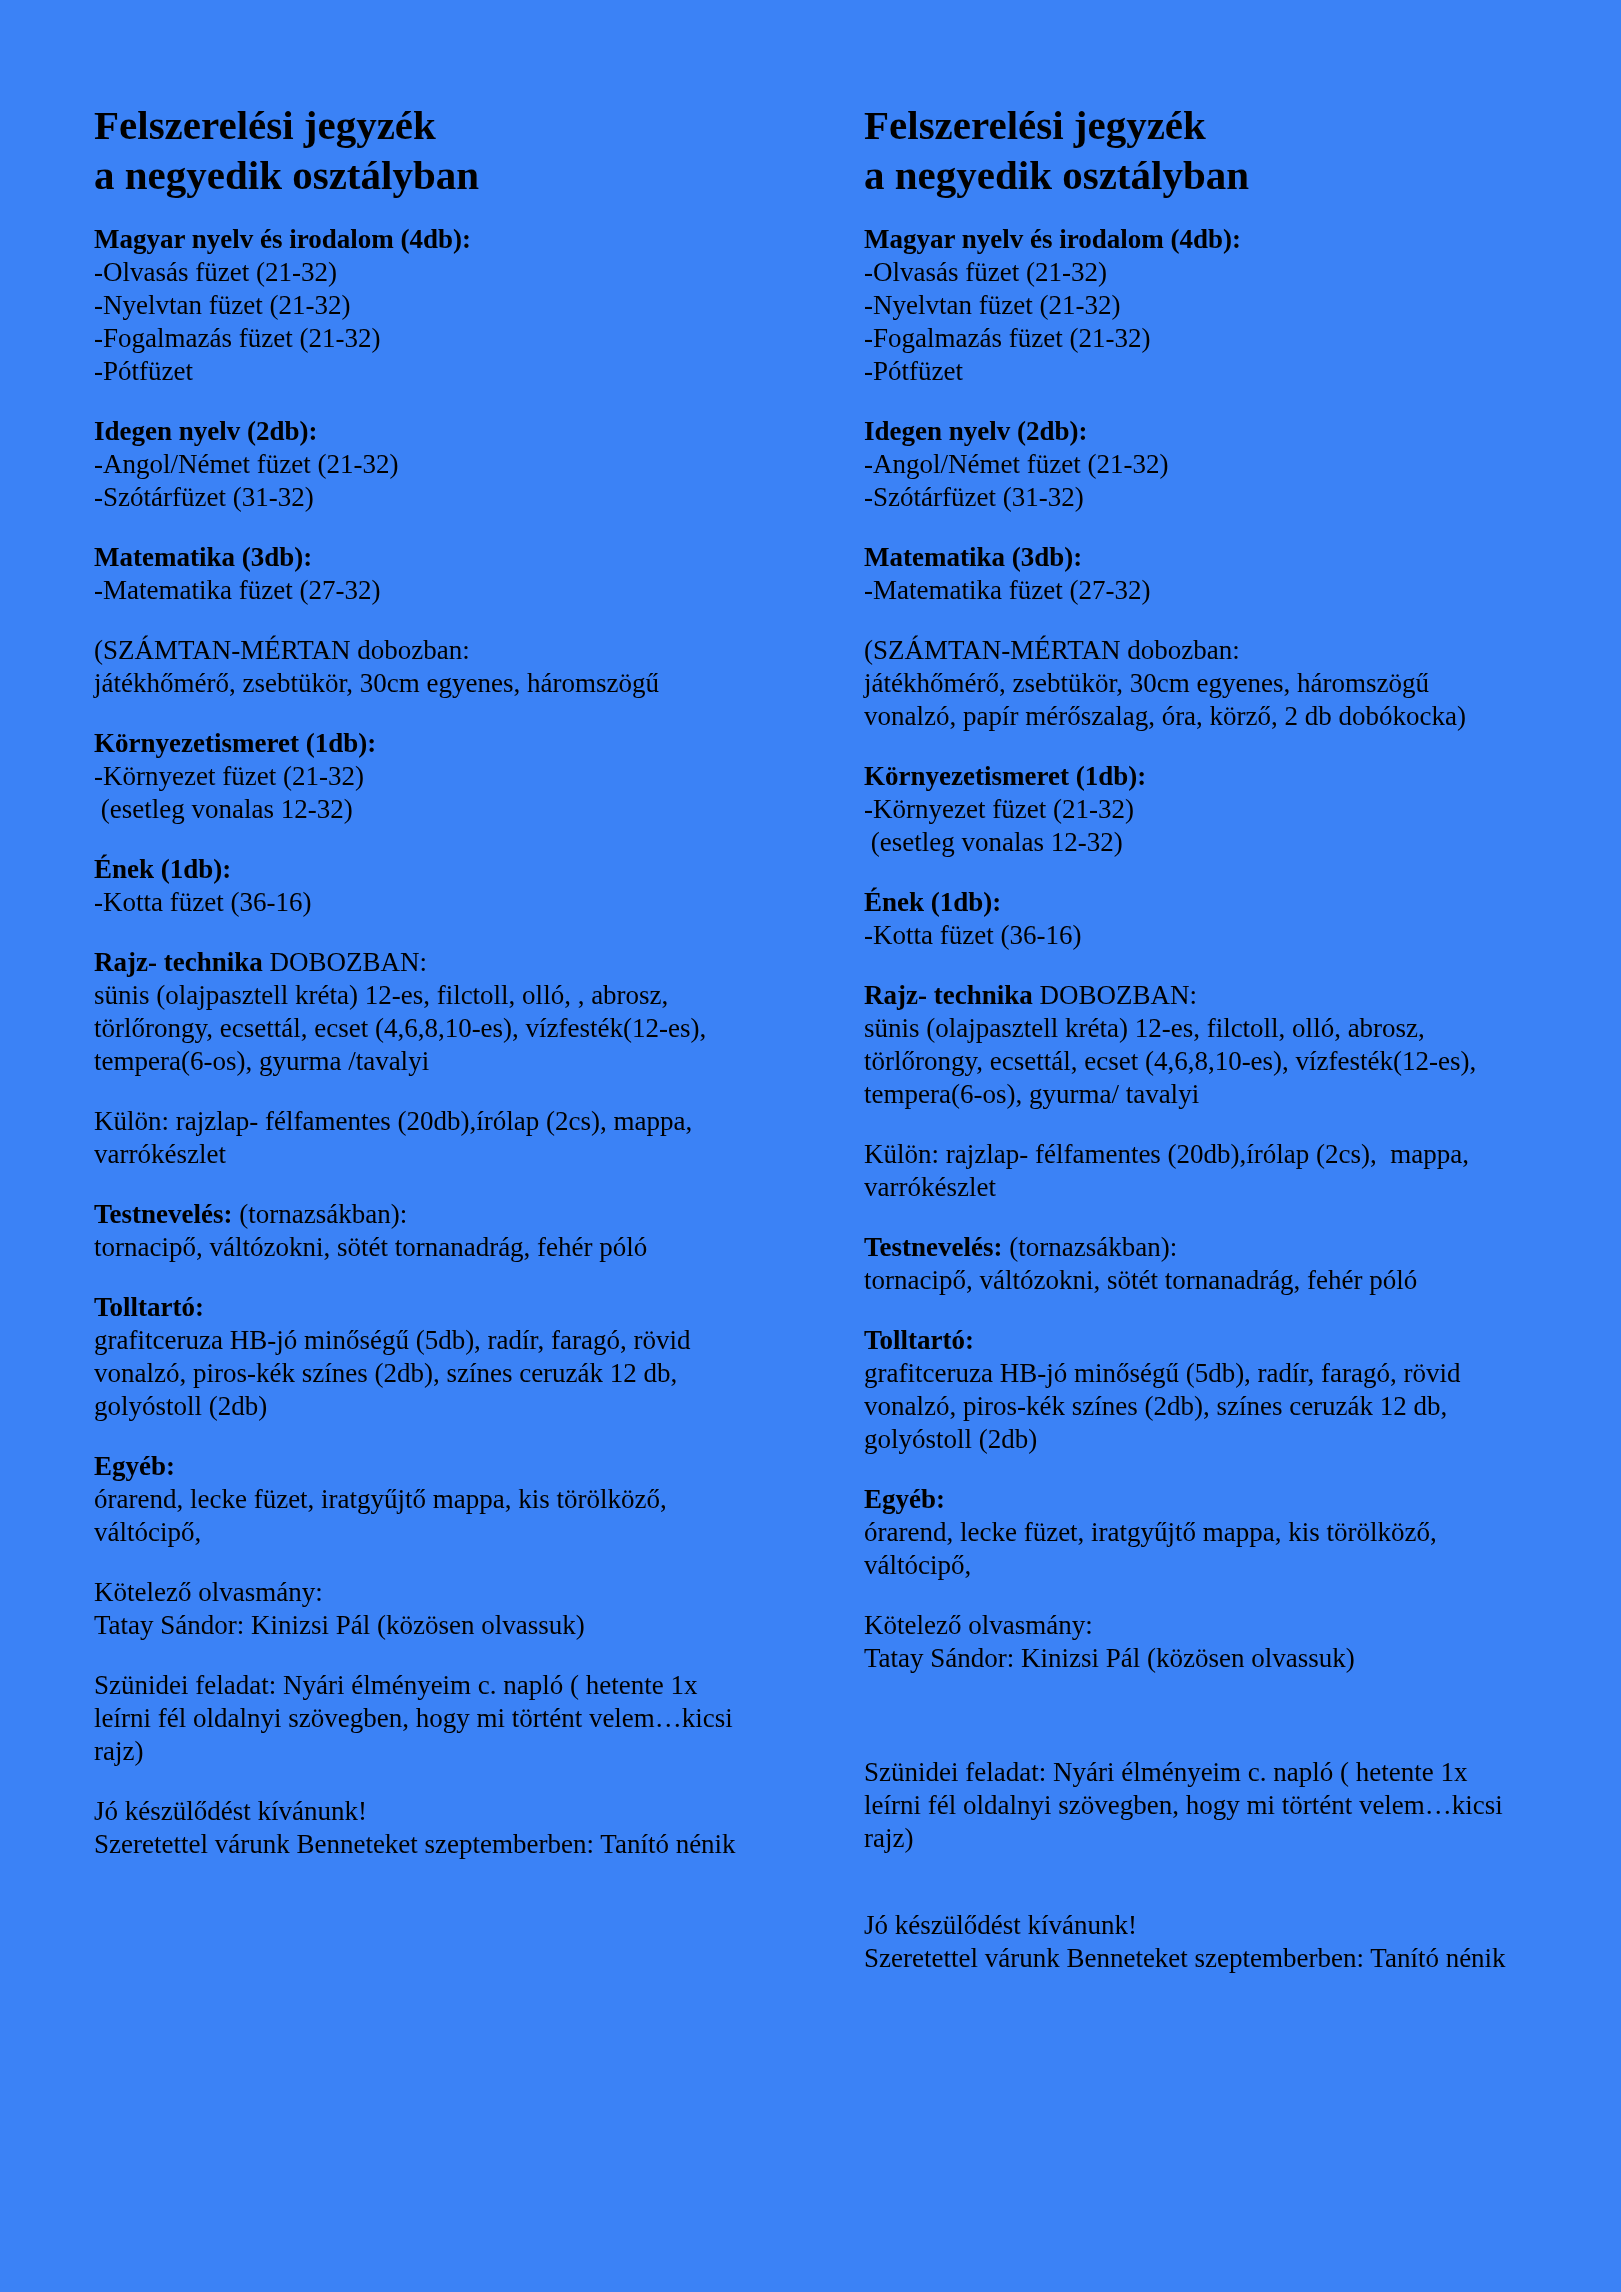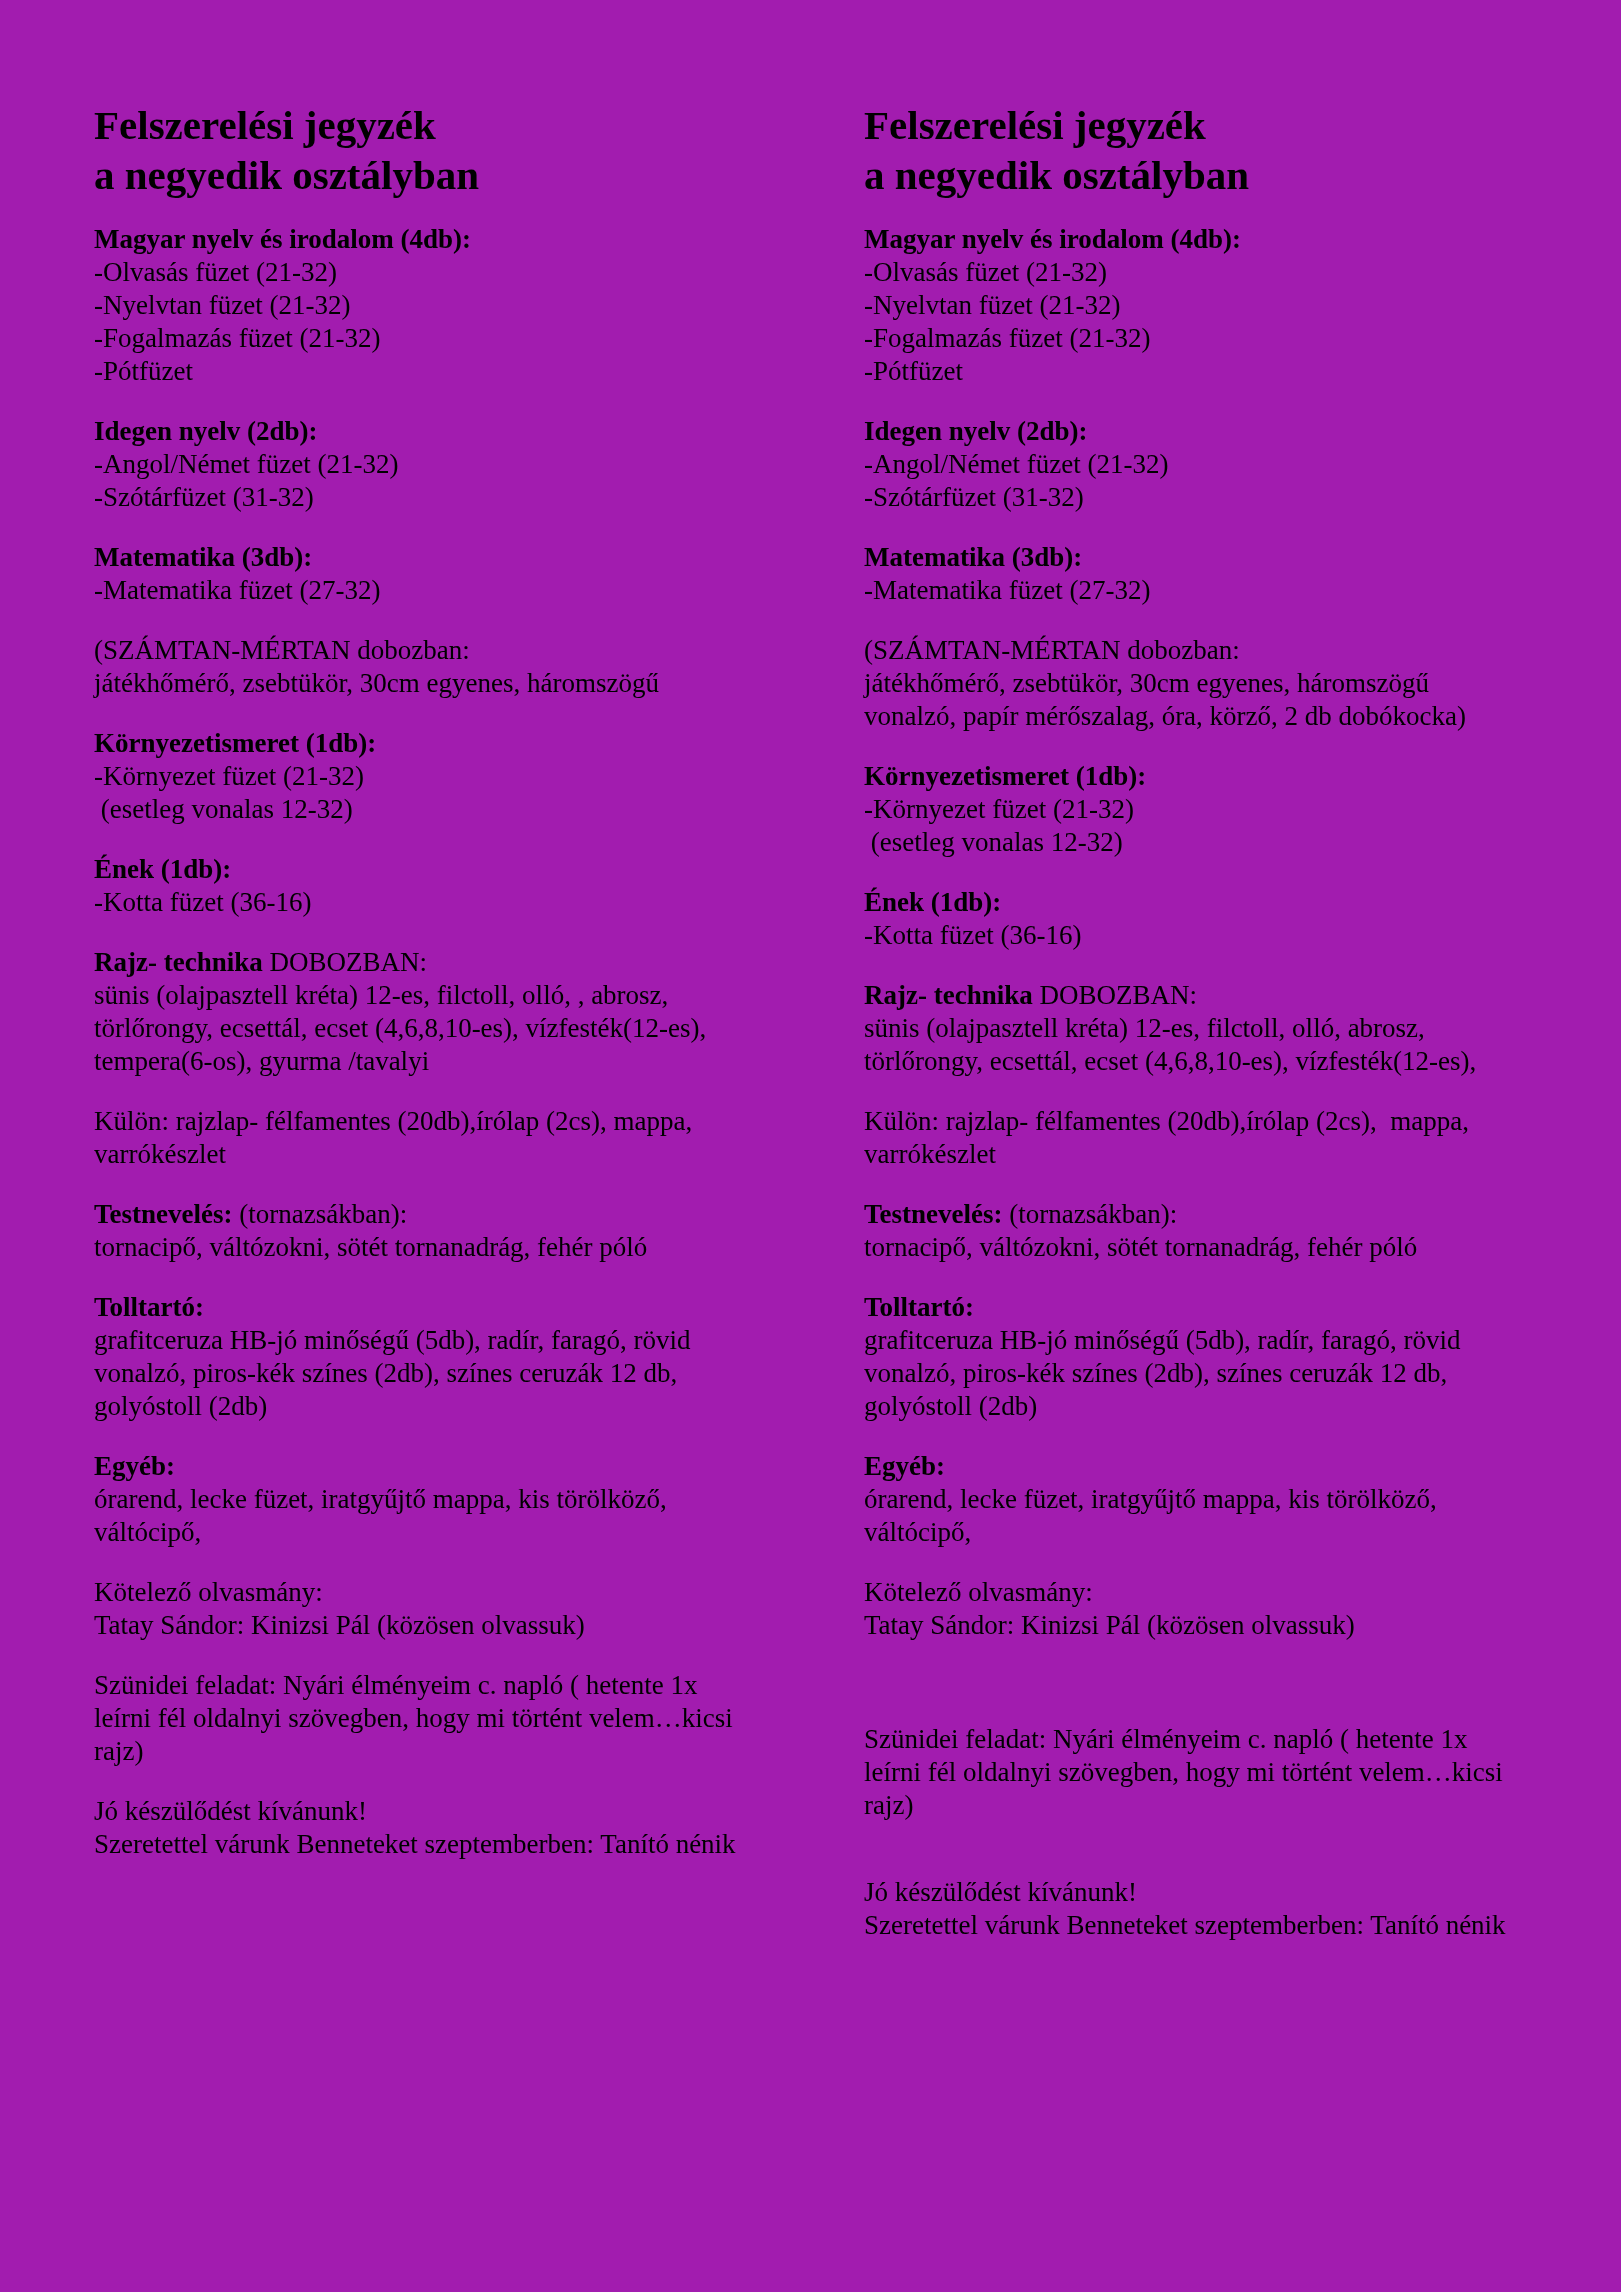--- a/index.html
+++ b/index.html
@@ -38,21 +38,21 @@
   .line.blank {
     height: 27px;
   }
   .seg.b { font-weight: bold; margin-top: 33px; }
   .seg.i { }
   .seg.r { font-weight: normal; font-style: normal; }
 </style>
 </head>
 <body>
 
-<div class="page" style="background: #a21caf; color: rgb(0, 0, 0);">
+<div class="page" style="background: #3b82f6; color: rgb(0, 0, 0);">
   <div class="column left">
     <div class="title"><div>Felszerelési jegyzék</div><div>a negyedik osztályban</div></div>
     <div class="body">
         <div class="line"><span class="seg b">Magyar nyelv és irodalom (4db):</span></div>
         <div class="line"><span class="seg r">-Olvasás füzet (21-32)</span></div>
         <div class="line"><span class="seg r">-Nyelvtan füzet (21-32)</span></div>
         <div class="line"><span class="seg r">-Fogalmazás füzet (21-32)</span></div>
         <div class="line"><span class="seg r">-Pótfüzet</span></div>
         <div class="line blank">&nbsp;</div>
         <div class="line"><span class="seg b">Idegen nyelv (2db):</span></div>
@@ -126,20 +126,21 @@
         <div class="line"><span class="seg b">Környezetismeret (1db):</span></div>
         <div class="line"><span class="seg r">-Környezet füzet (21-32)</span></div>
         <div class="line"><span class="seg r"> (esetleg vonalas 12-32)</span></div>
         <div class="line blank">&nbsp;</div>
         <div class="line"><span class="seg b">Ének (1db):</span></div>
         <div class="line"><span class="seg r">-Kotta füzet (36-16)</span></div>
         <div class="line blank">&nbsp;</div>
         <div class="line"><span class="seg b">Rajz- technika </span><span class="seg r">DOBOZBAN:</span></div>
         <div class="line"><span class="seg r">sünis (olajpasztell kréta) 12-es, filctoll, olló, abrosz,</span></div>
         <div class="line"><span class="seg r">törlőrongy, ecsettál, ecset (4,6,8,10-es), vízfesték(12-es),</span></div>
+        <div class="line"><span class="seg r">tempera(6-os), gyurma/ tavalyi</span></div>
         <div class="line blank">&nbsp;</div>
         <div class="line"><span class="seg r">Külön: rajzlap- félfamentes (20db),írólap (2cs),  mappa,</span></div>
         <div class="line"><span class="seg r">varrókészlet</span></div>
         <div class="line blank">&nbsp;</div>
         <div class="line"><span class="seg b">Testnevelés: </span><span class="seg r">(tornazsákban):</span></div>
         <div class="line"><span class="seg r">tornacipő, váltózokni, sötét tornanadrág, fehér póló</span></div>
         <div class="line blank">&nbsp;</div>
         <div class="line"><span class="seg b">Tolltartó:</span></div>
         <div class="line"><span class="seg r">grafitceruza HB-jó minőségű (5db), radír, faragó, rövid</span></div>
         <div class="line"><span class="seg r">vonalzó, piros-kék színes (2db), színes ceruzák 12 db,</span></div>

